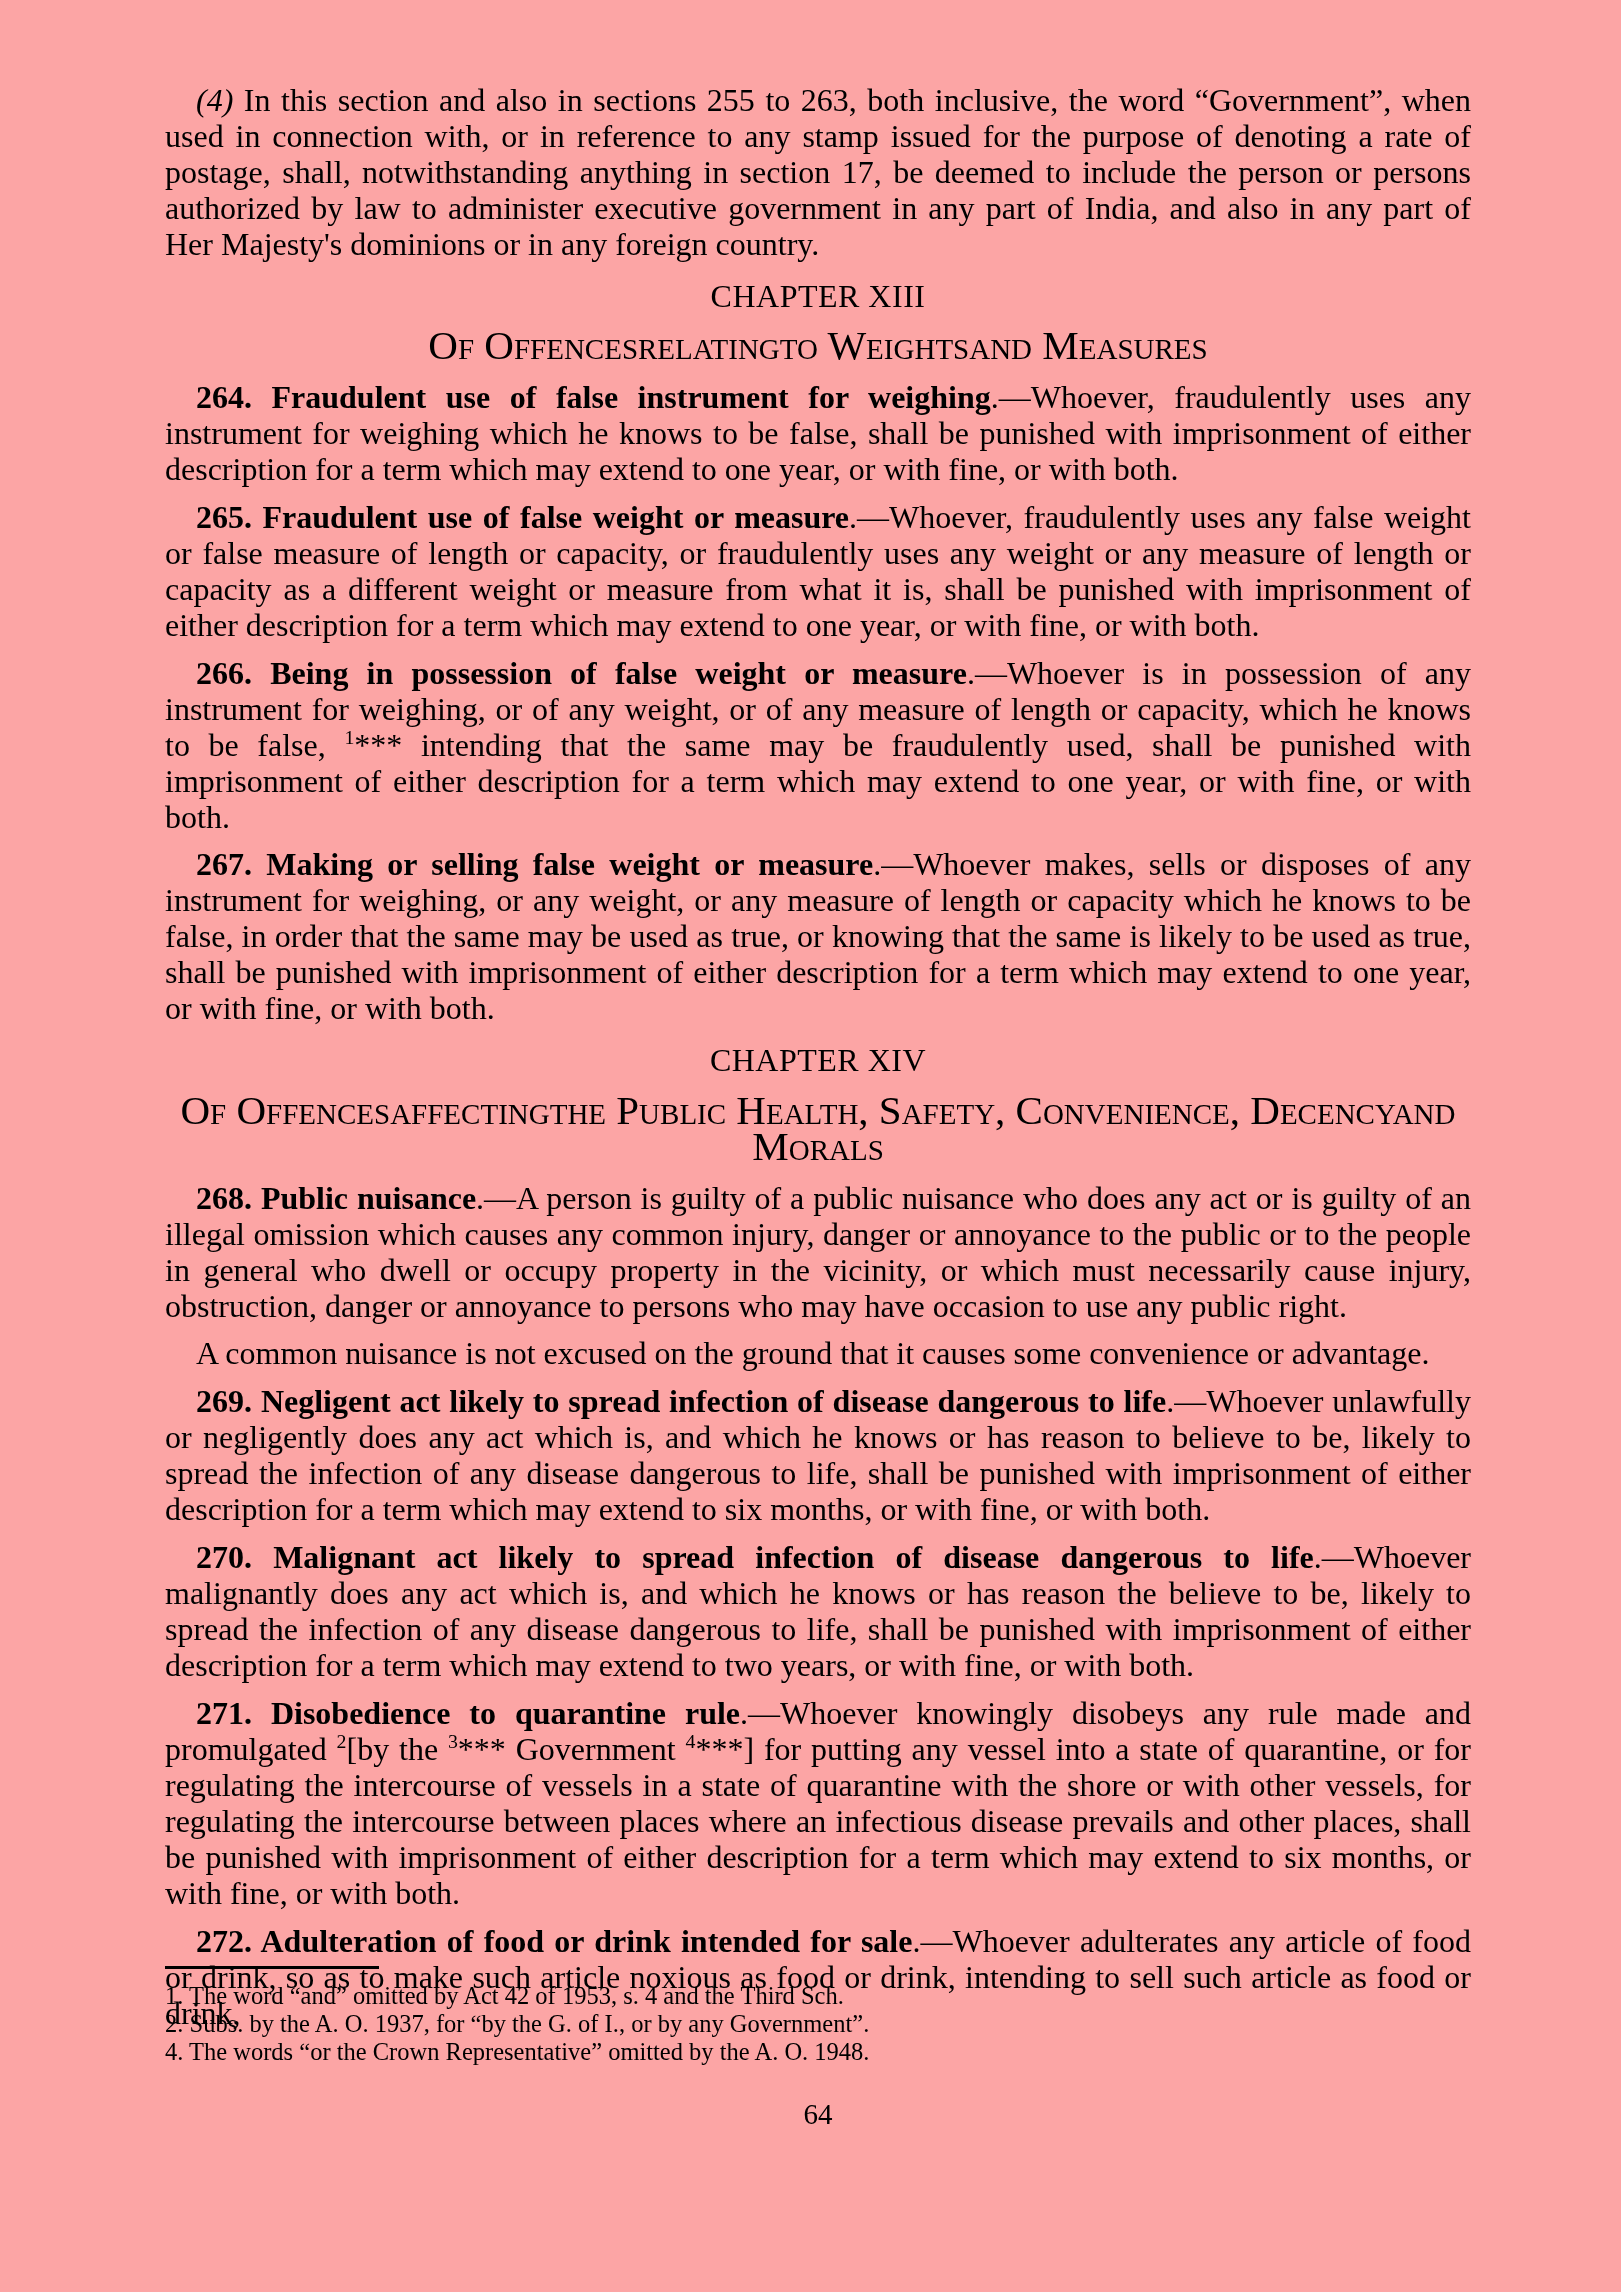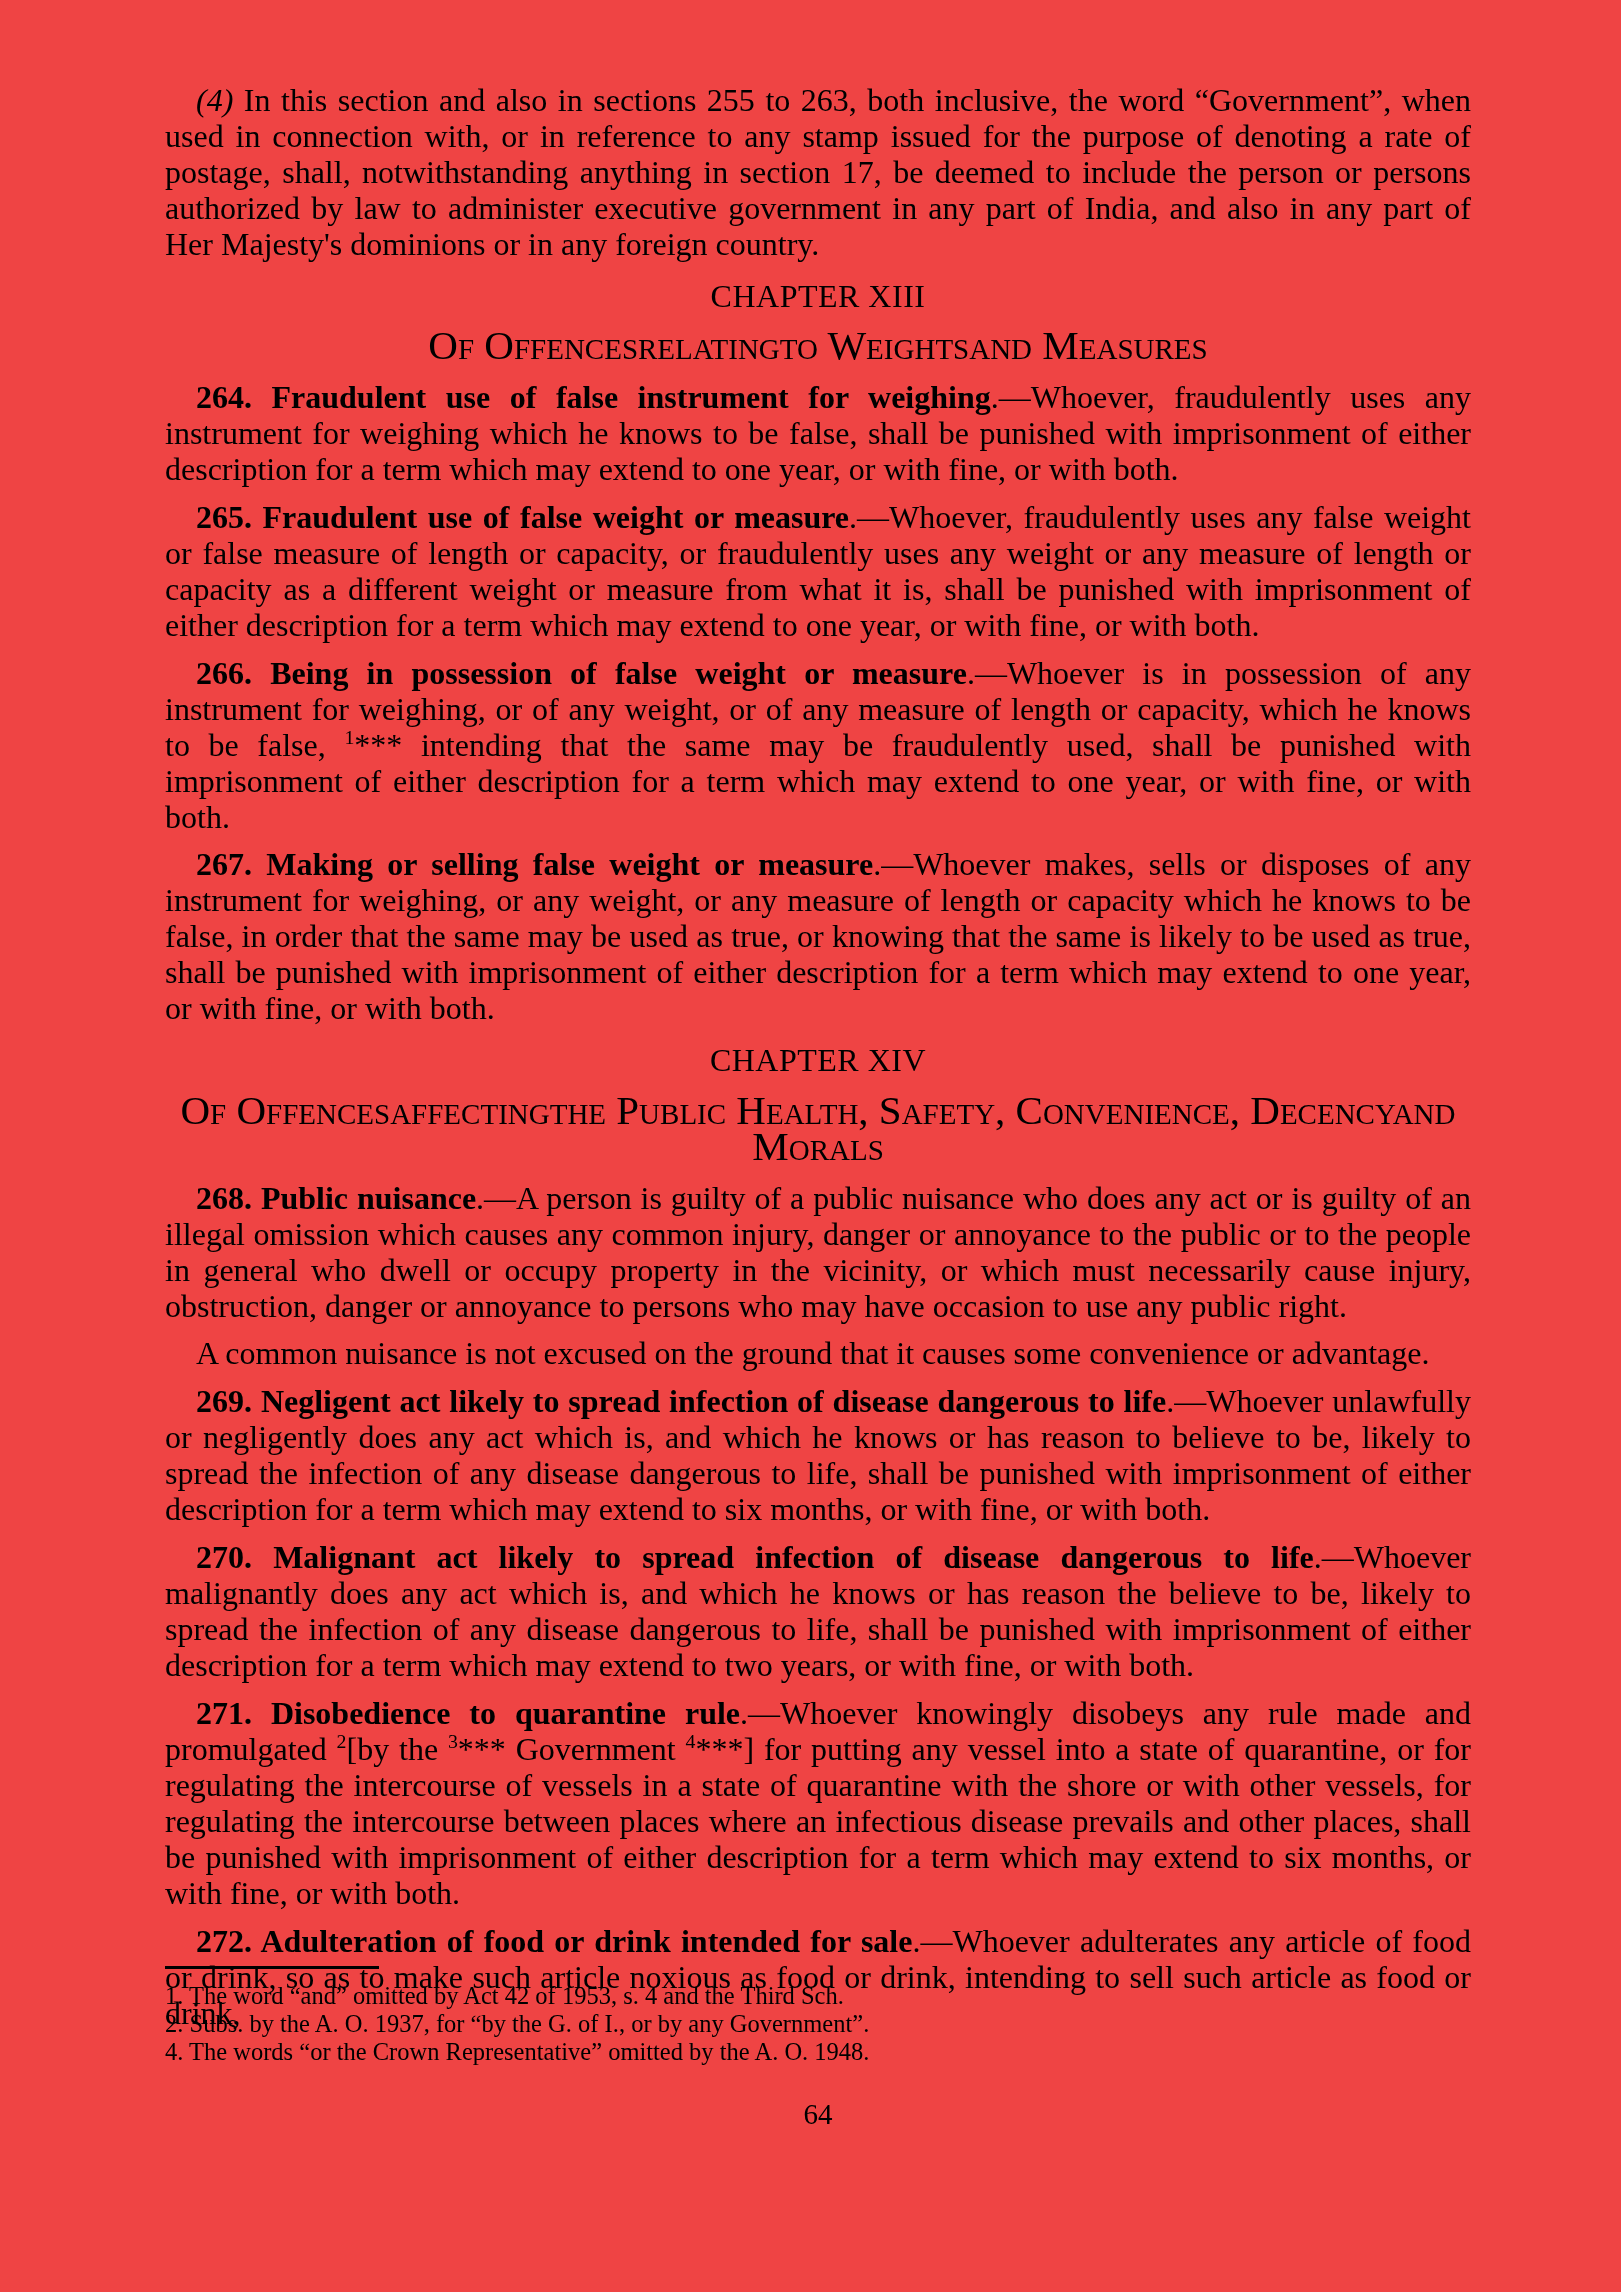--- a/index.html
+++ b/index.html
@@ -5,21 +5,21 @@
   html, body { margin: 0; padding: 0; }
   body {
     width: 1621px; height: 2293px;
     background: #ffffff;
     color: #000000;
     font-family: "Liberation Serif", "DejaVu Serif", serif;
   }
   .page {
     position: relative;
     width: 1621px; height: 2293px;
-    background: #ef4444;
+    background: #fca5a5;
     overflow: hidden;
   }
   .content {
     position: absolute;
     left: 165px; top: 82px;
     width: 1306px;
     font-size: 32px;
     line-height: 36px;
     text-align: justify;
   }

